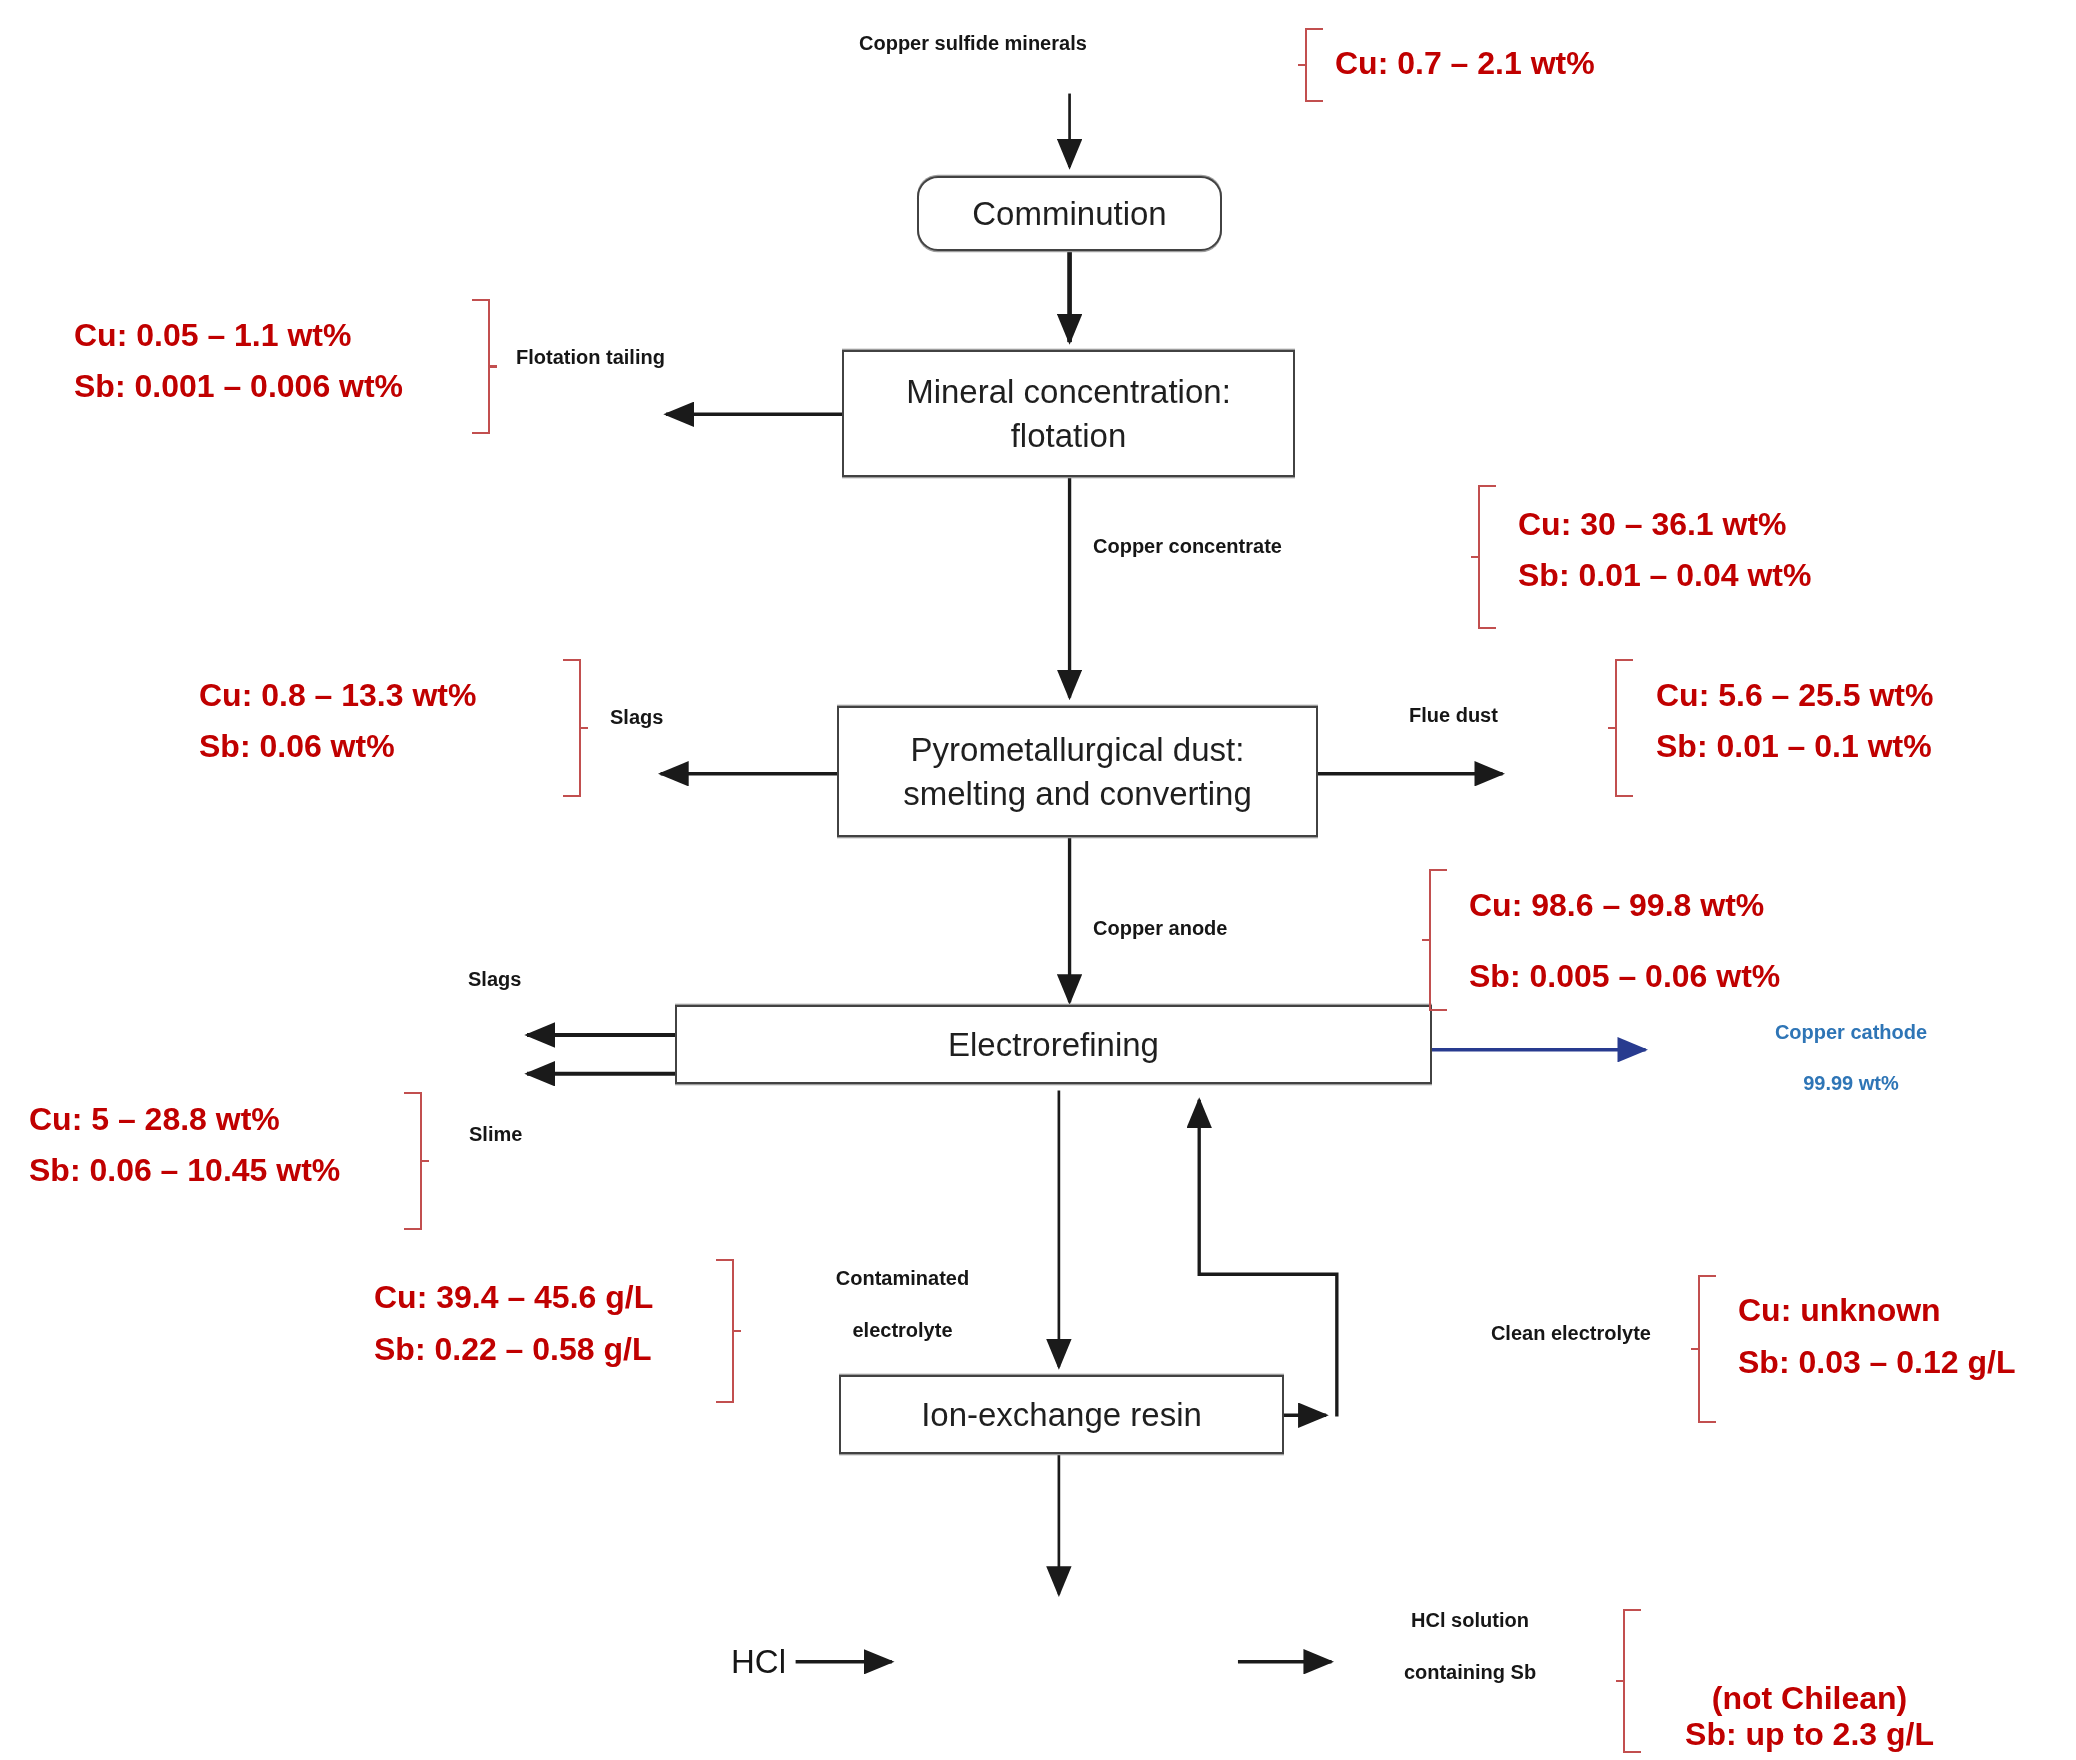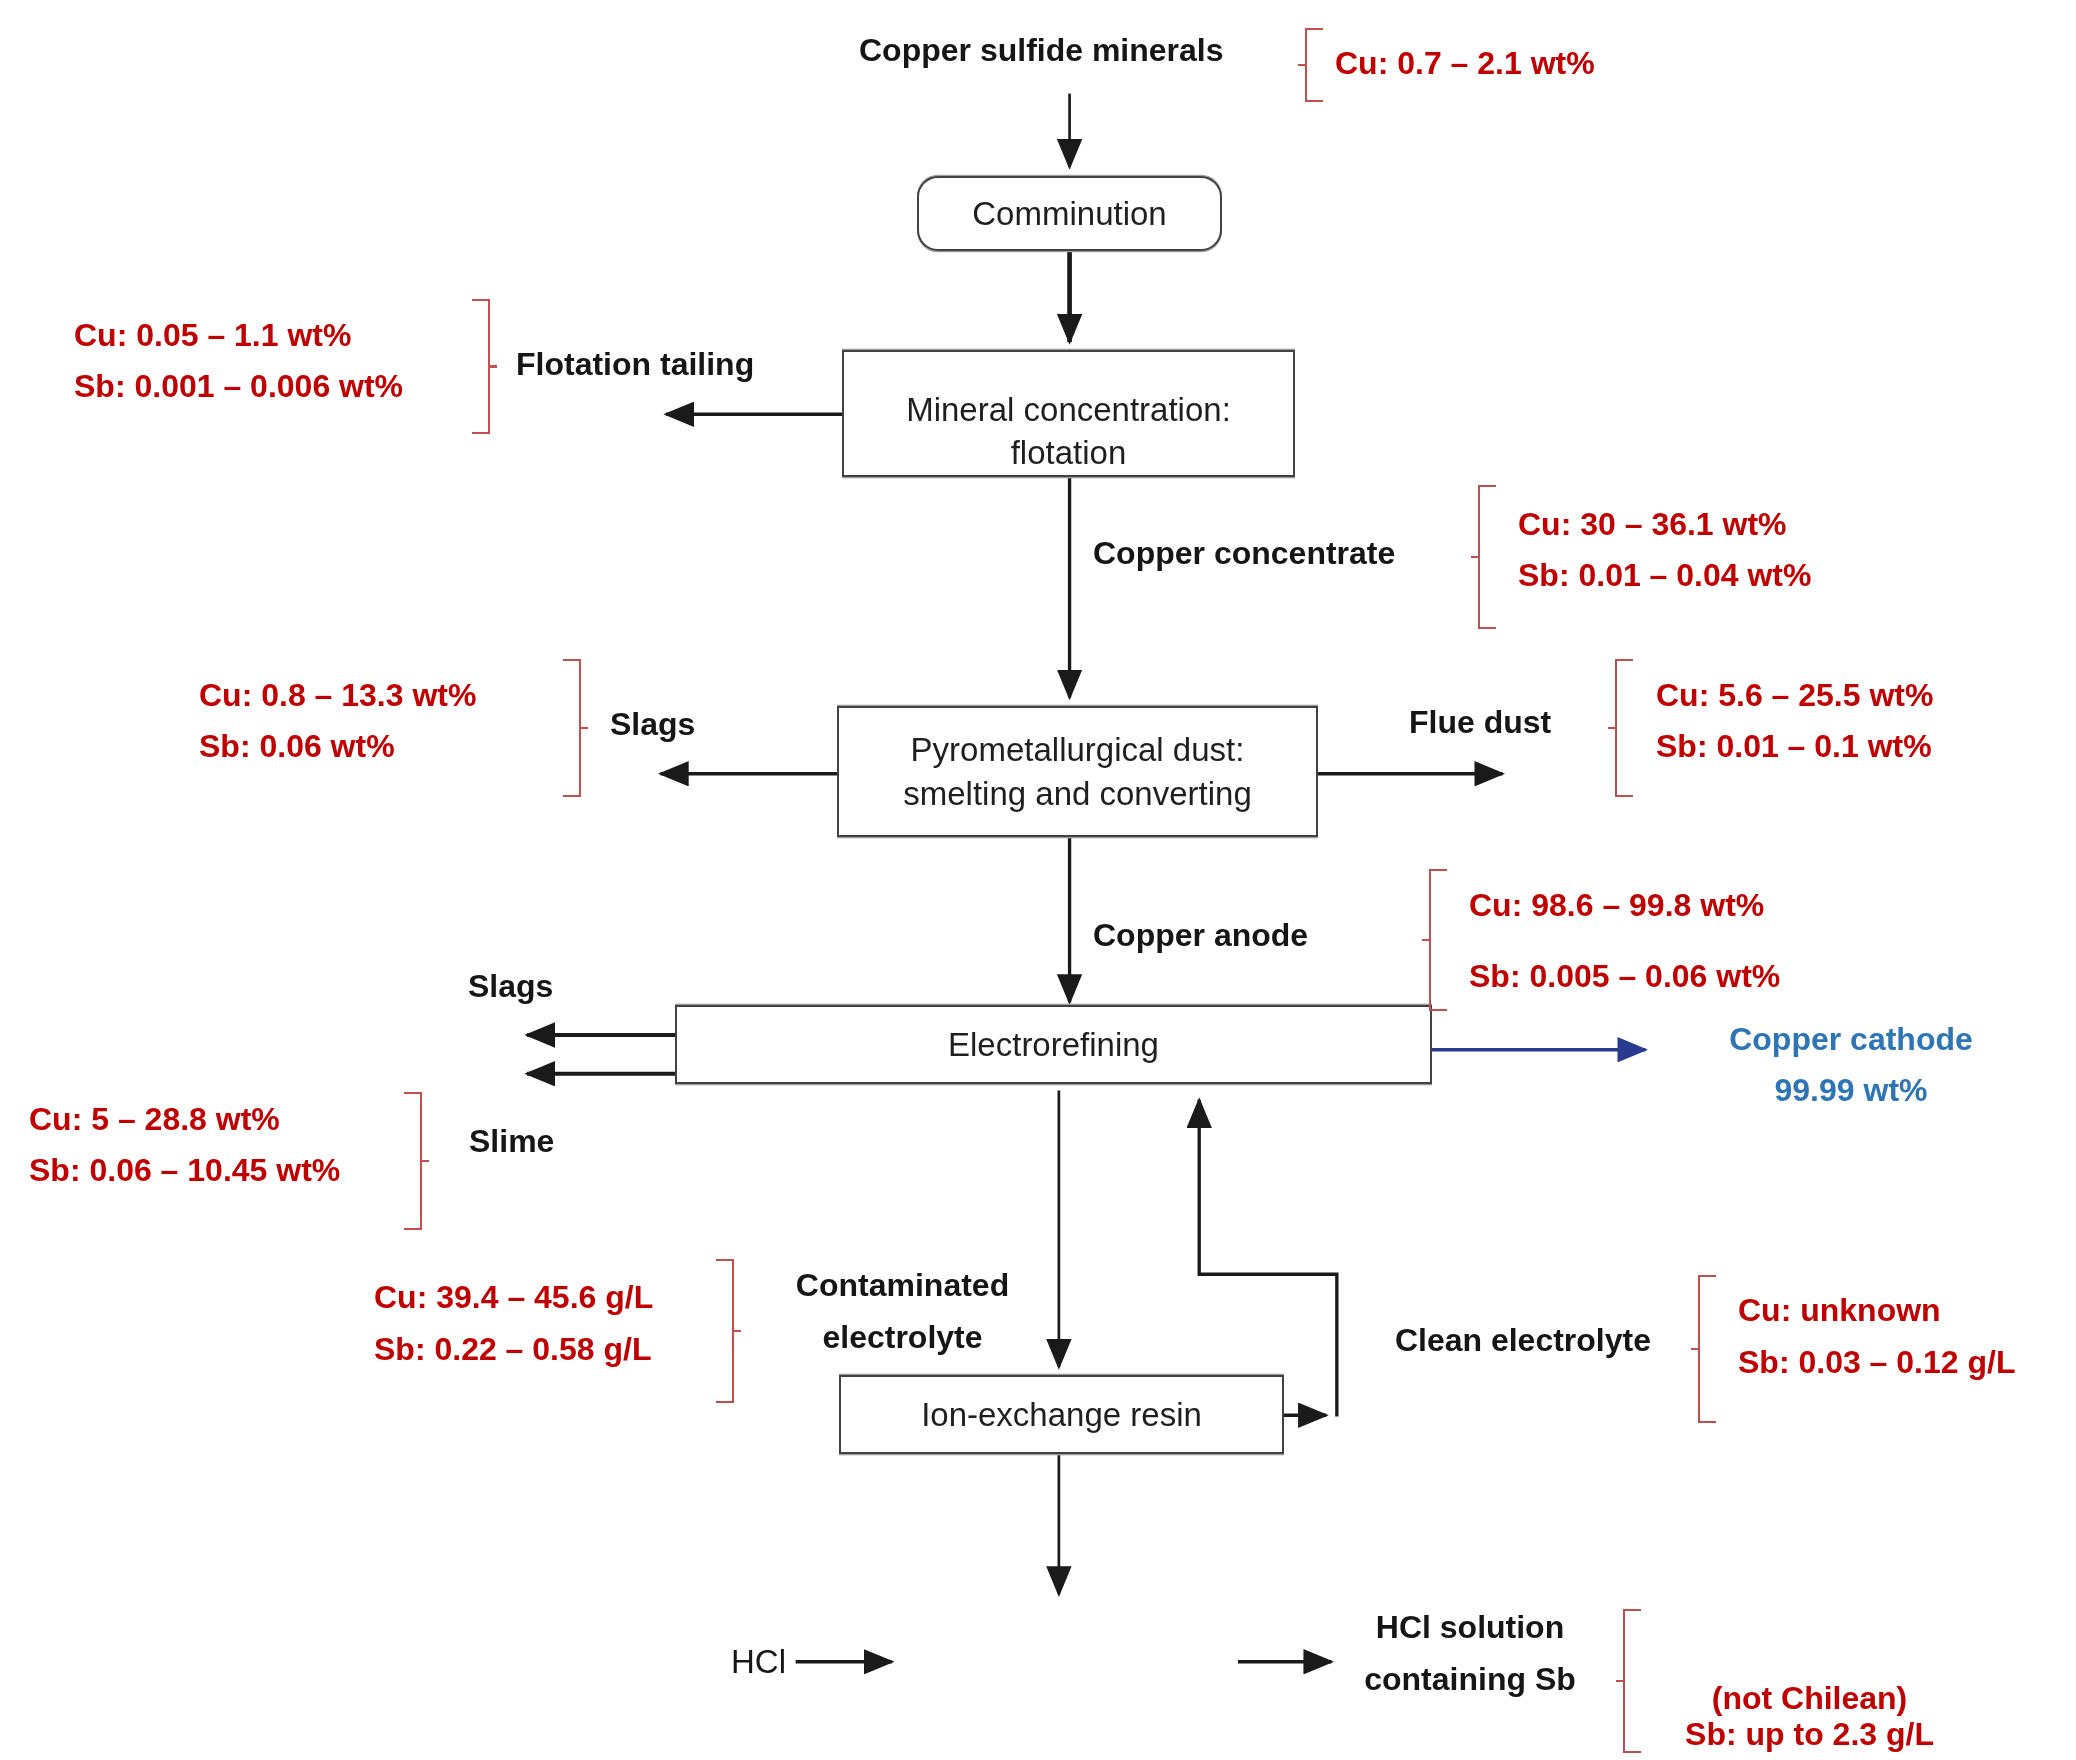--- a/index.html
+++ b/index.html
@@ -6,21 +6,21 @@
   body{font-family:"Liberation Sans",sans-serif;}
   .canvas{position:relative;width:2077px;height:1760px;background:#ffffff;overflow:hidden;}
   .connectors{position:absolute;left:0;top:0;z-index:1;}
   .node{
     position:absolute;z-index:2;background:#ffffff;
     border:2.7px solid #424242;
     box-shadow:0 1.3px 0 #9e9e9e, 0 -1.3px 0 #9e9e9e;
     display:flex;flex-direction:column;align-items:center;justify-content:center;
     font-size:33px;color:#1f1f1f;text-align:center;line-height:1.32;white-space:nowrap;
   }
-  .lbl{position:absolute;z-index:3;font-size:32px;font-weight:700;color:#161616;white-space:nowrap;}
+  .lbl{position:absolute;z-index:3;font-size:20px;font-weight:700;color:#161616;white-space:nowrap;}
   .lbl.plain{font-weight:400;font-size:33px;margin-left:24px;}
   .val{position:absolute;z-index:3;font-size:32px;font-weight:700;color:#C00000;white-space:nowrap;line-height:1.0;}
   .blue{color:#2E75B6;}
   .center{text-align:center;}
   .right{text-align:right;}
   .brk{position:absolute;z-index:3;width:16px;
        border-top:2.7px solid #C24F4F;border-bottom:2.7px solid #C24F4F;}
   .brk.open{border-left:2.7px solid #C24F4F;}
   .brk.close{border-right:2.7px solid #C24F4F;}
   .brk::after{content:"";position:absolute;top:50%;margin-top:-1.3px;width:9.4px;height:2.7px;background:#C24F4F;}
@@ -58,21 +58,21 @@
       <path d="M1584 2176 V 2386" stroke-width="4" marker-end="url(#ah)"></path>
       <path d="M1190 2487 H 1334" stroke-width="5" marker-end="url(#ah)"></path>
       <path d="M1852 2487 H 1992" stroke-width="5" marker-end="url(#ah)"></path>
     </g>
   </svg>
 
   <div class="node" style="left:917px;top:176px;width:301px;height:71px;border-radius:21px;">
     <span>Comminution</span>
   </div>
 
-  <div class="node" style="left:842px;top:350px;width:449px;height:123px;justify-content:flex-end;">
+  <div class="node" style="left:842px;top:350px;width:449px;height:123px;">
     <span>Mineral concentration:</span>
     <span>flotation</span>
   </div>
 
   <div class="node" style="left:837px;top:706px;width:477px;height:127px;">
     <span>Pyrometallurgical dust:</span>
     <span>smelting and converting</span>
   </div>
 
   <div class="node" style="left:675px;top:976px;width:753px;height:75px;margin-top:29px;">

